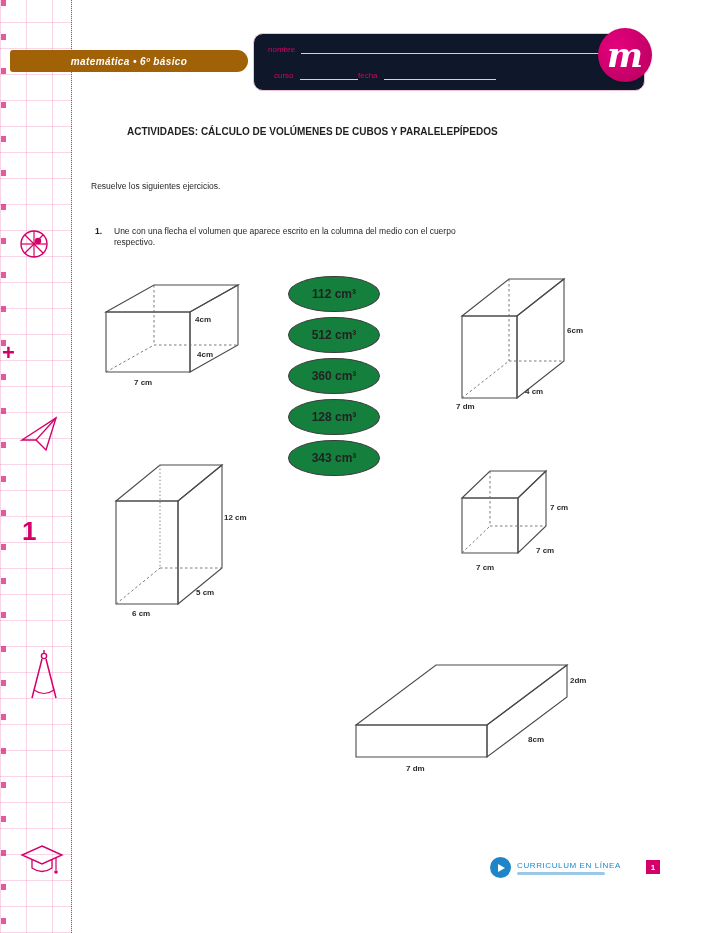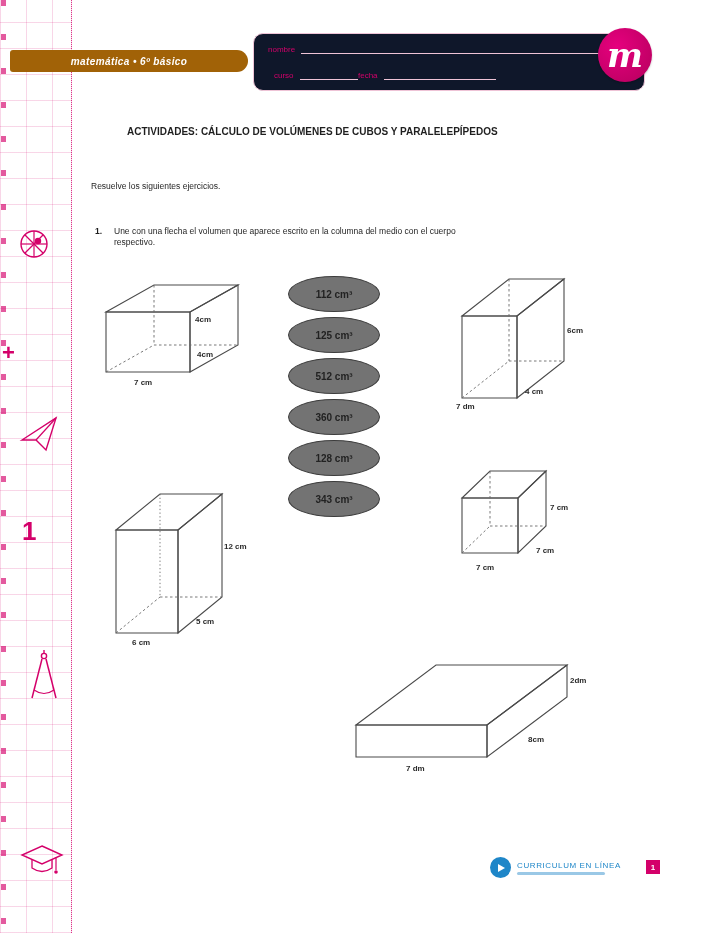--- a/index.html
+++ b/index.html
@@ -47,21 +47,21 @@
   
   .title { position:absolute; left:127px; top:126px; width:400px; font-size:10px; font-weight:bold; }
   .intro { position:absolute; left:91px; top:181px; font-size:8.5px; }
   .exnum { position:absolute; left:95px; top:226px; font-size:8.5px; font-weight:bold; }
   .extext { position:absolute; left:114px; top:226px; width:352px; font-size:8.5px; line-height:11px; }
   
   .ovals { position:absolute; left:288px; top:276px; width:92px; }
   .oval {
     width:92px; height:36px; margin-bottom:5px; border:1.4px solid #3c3c3c; border-radius:50%;
     display:flex; align-items:center; justify-content:center;
-    font-size:10px; font-weight:bold; color:#222; background:#737373;
+    font-size:12px; font-weight:bold; color:#222; background:#15803d;
   }
   
   .solid { position:absolute; }
   .solid svg { display:block; }
   .solid path, .solid line, .solid polygon { fill:none; stroke:#4a4a4a; stroke-width:1.1; }
   .solid .hid { stroke-width:.9; stroke-dasharray:2.5 2.5; stroke:#6a6a6a; }
   .solid .dot { stroke-dasharray:1.3 2.4; }
   .solid text { font-family:"Liberation Sans", sans-serif; font-size:8px; fill:#2b2b2b; font-weight:bold; }
   
   .footer-logo { position:absolute; left:490px; top:857px; display:flex; align-items:center; }
@@ -147,21 +147,20 @@
 
   <div class="logo-m">m</div>
 
   <div class="title">ACTIVIDADES: CÁLCULO DE VOLÚMENES DE CUBOS Y PARALELEPÍPEDOS</div>
   <div class="intro">Resuelve los siguientes ejercicios.</div>
   <div class="exnum">1.</div>
   <div class="extext">Une con una flecha el volumen que aparece escrito en la columna del medio con el cuerpo respectivo.</div>
 
   <div class="ovals">
     <div class="oval">112 cm³</div>
-    <div class="oval">125 cm³</div>
     <div class="oval">512 cm³</div>
     <div class="oval">360 cm³</div>
     <div class="oval">128 cm³</div>
     <div class="oval">343 cm³</div>
   </div>
 
   <div class="solid" style="left:98px; top:278px;">
     <svg width="150" height="114" viewBox="0 0 150 114">
       <polygon points="8,34 92,34 92,94 8,94"></polygon>
       <polygon points="8,34 56,7 140,7 92,34"></polygon>
@@ -182,21 +181,21 @@
       <polygon points="69,40 116,3 116,85 69,122"></polygon>
       <line class="hid" x1="61" y1="3" x2="61" y2="85"></line>
       <line class="hid" x1="61" y1="85" x2="116" y2="85"></line>
       <line class="hid" x1="14" y1="122" x2="61" y2="85"></line>
       <text x="119" y="57">6cm</text>
       <text x="77" y="118">4 cm</text>
       <text x="8" y="133">7 dm</text>
     </svg>
   </div>
 
-  <div class="solid" style="left:100px; top:483px;text-align:center;">
+  <div class="solid" style="left:100px; top:454px;text-align:center;">
     <svg width="155" height="168" viewBox="0 0 155 168">
       <polygon points="16,47 78,47 78,150 16,150"></polygon>
       <polygon points="16,47 60,11 122,11 78,47"></polygon>
       <polygon points="78,47 122,11 122,114 78,150"></polygon>
       <line class="hid dot" x1="60" y1="11" x2="60" y2="114"></line>
       <line class="hid" x1="60" y1="114" x2="122" y2="114"></line>
       <line class="hid" x1="16" y1="150" x2="60" y2="114"></line>
       <text x="124" y="66">12 cm</text>
       <text x="96" y="141">5 cm</text>
       <text x="32" y="162">6 cm</text>

